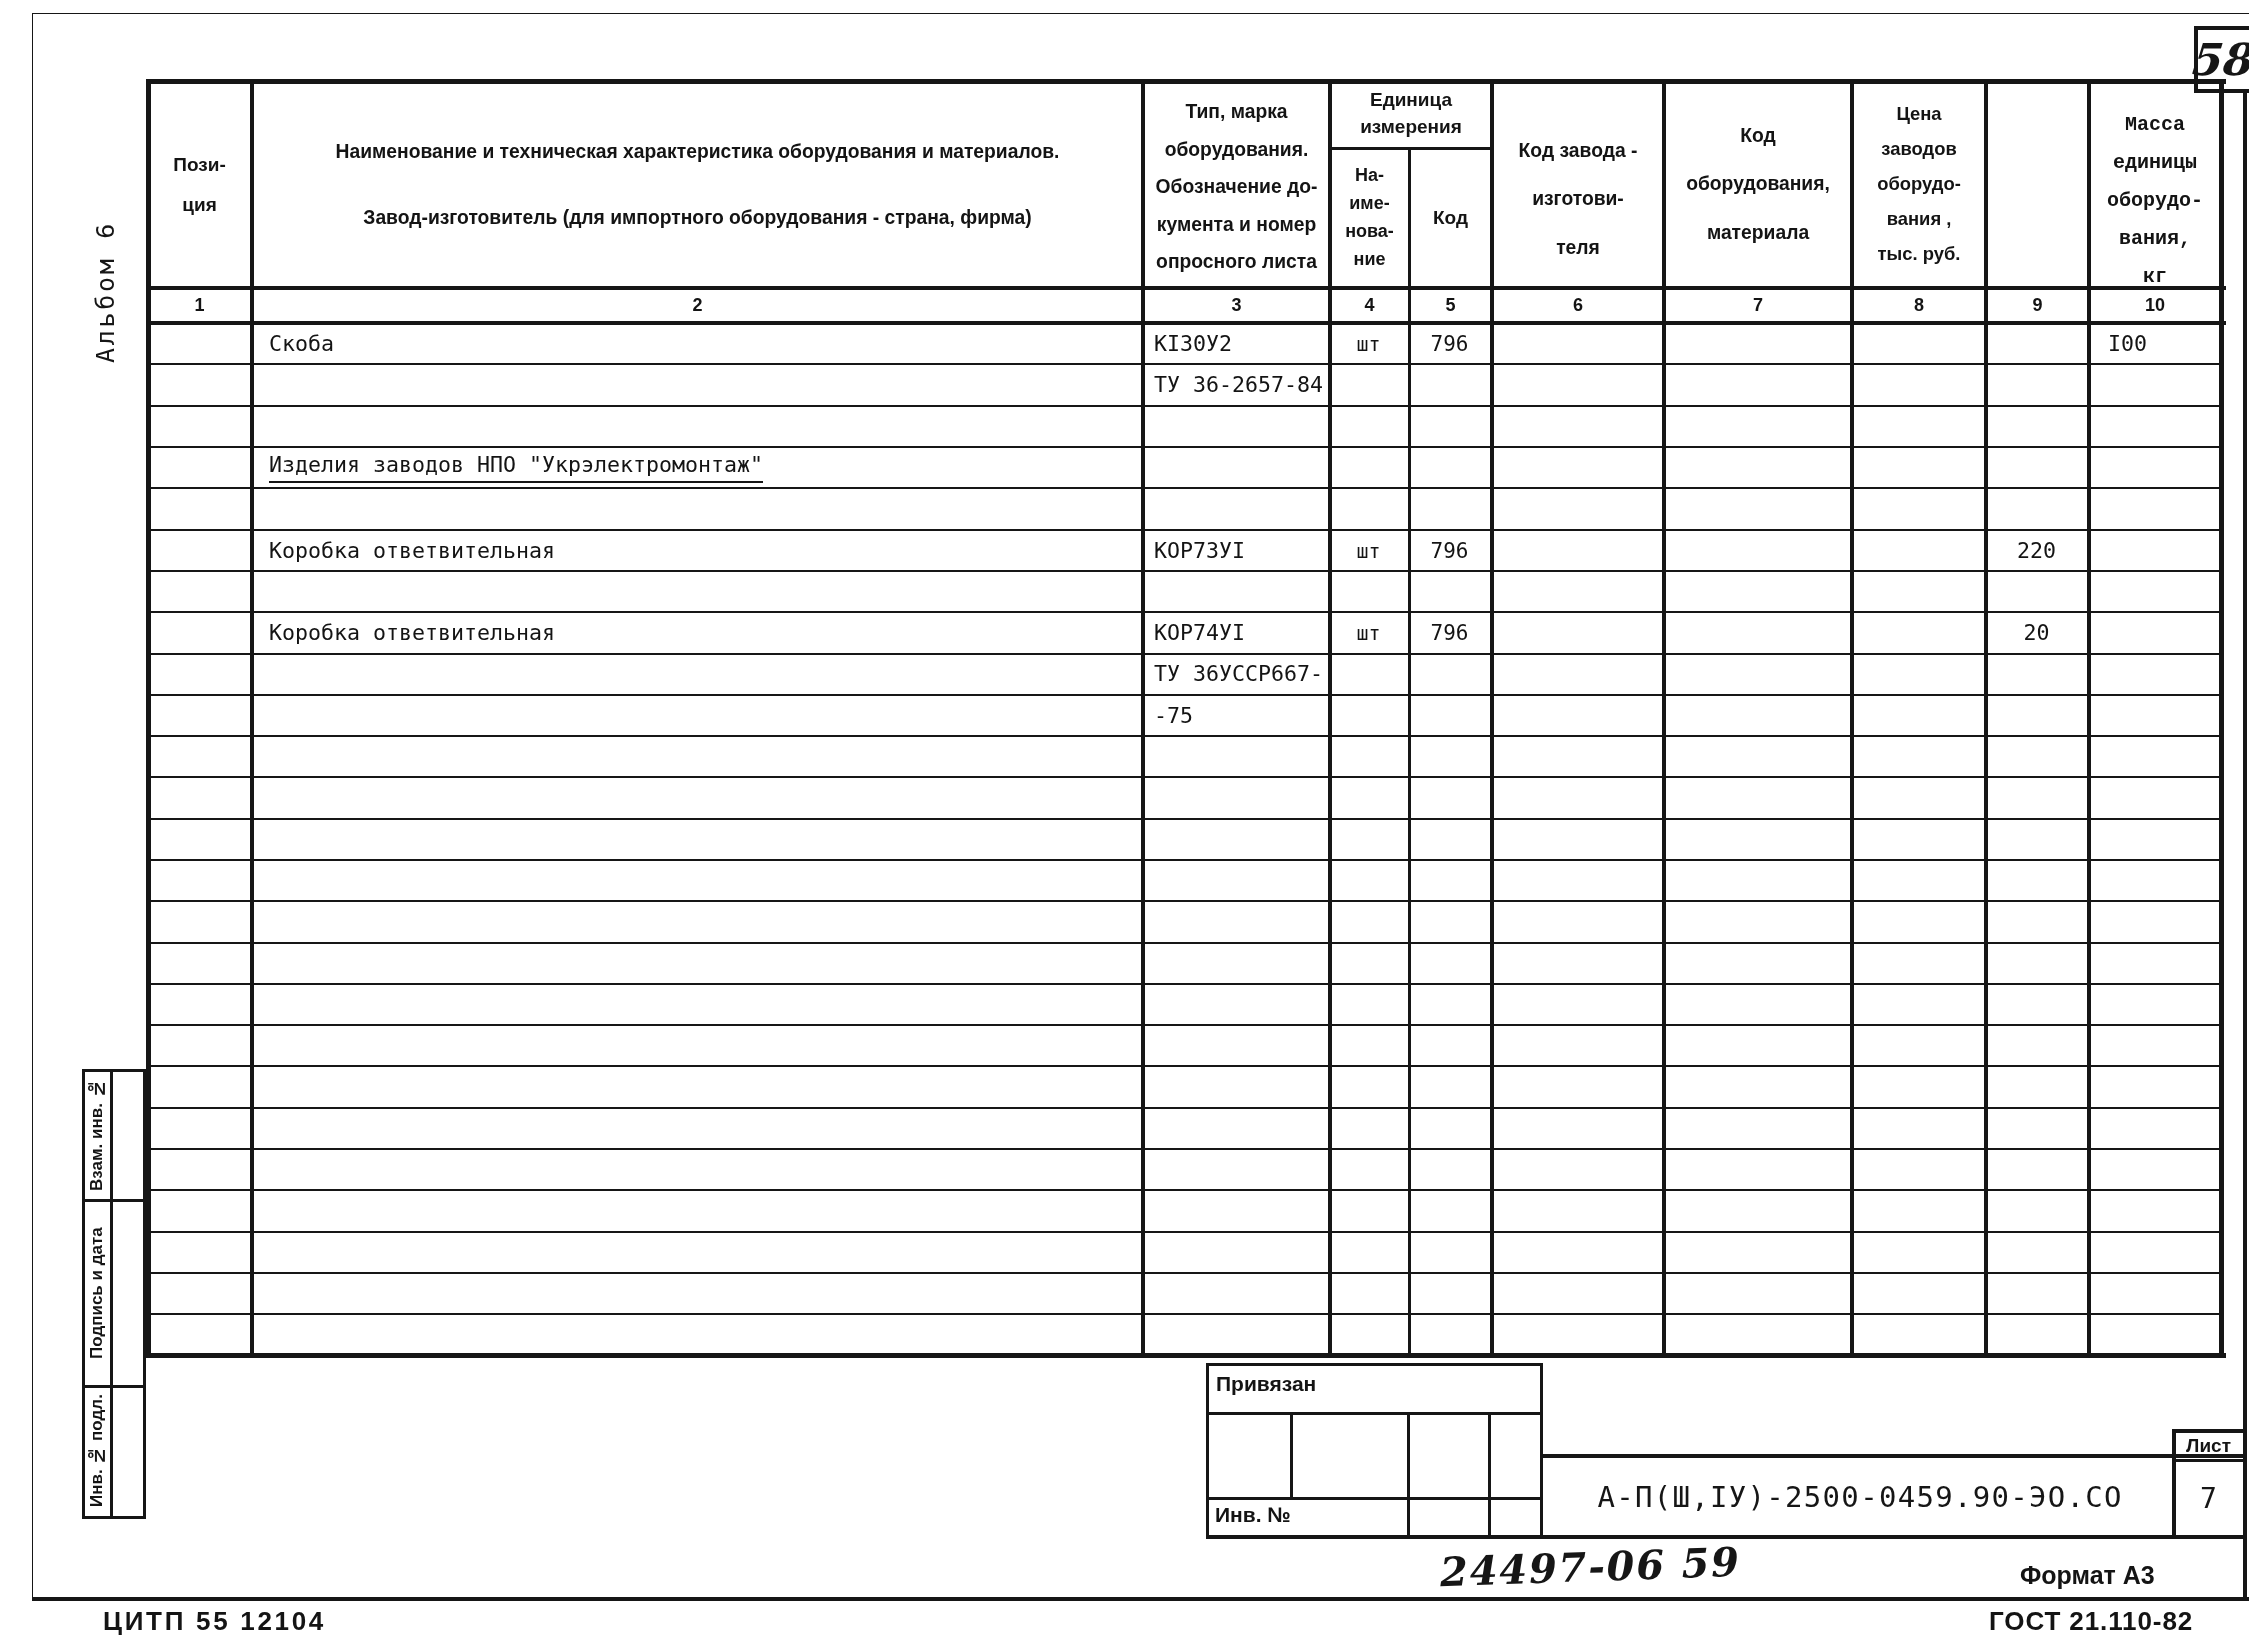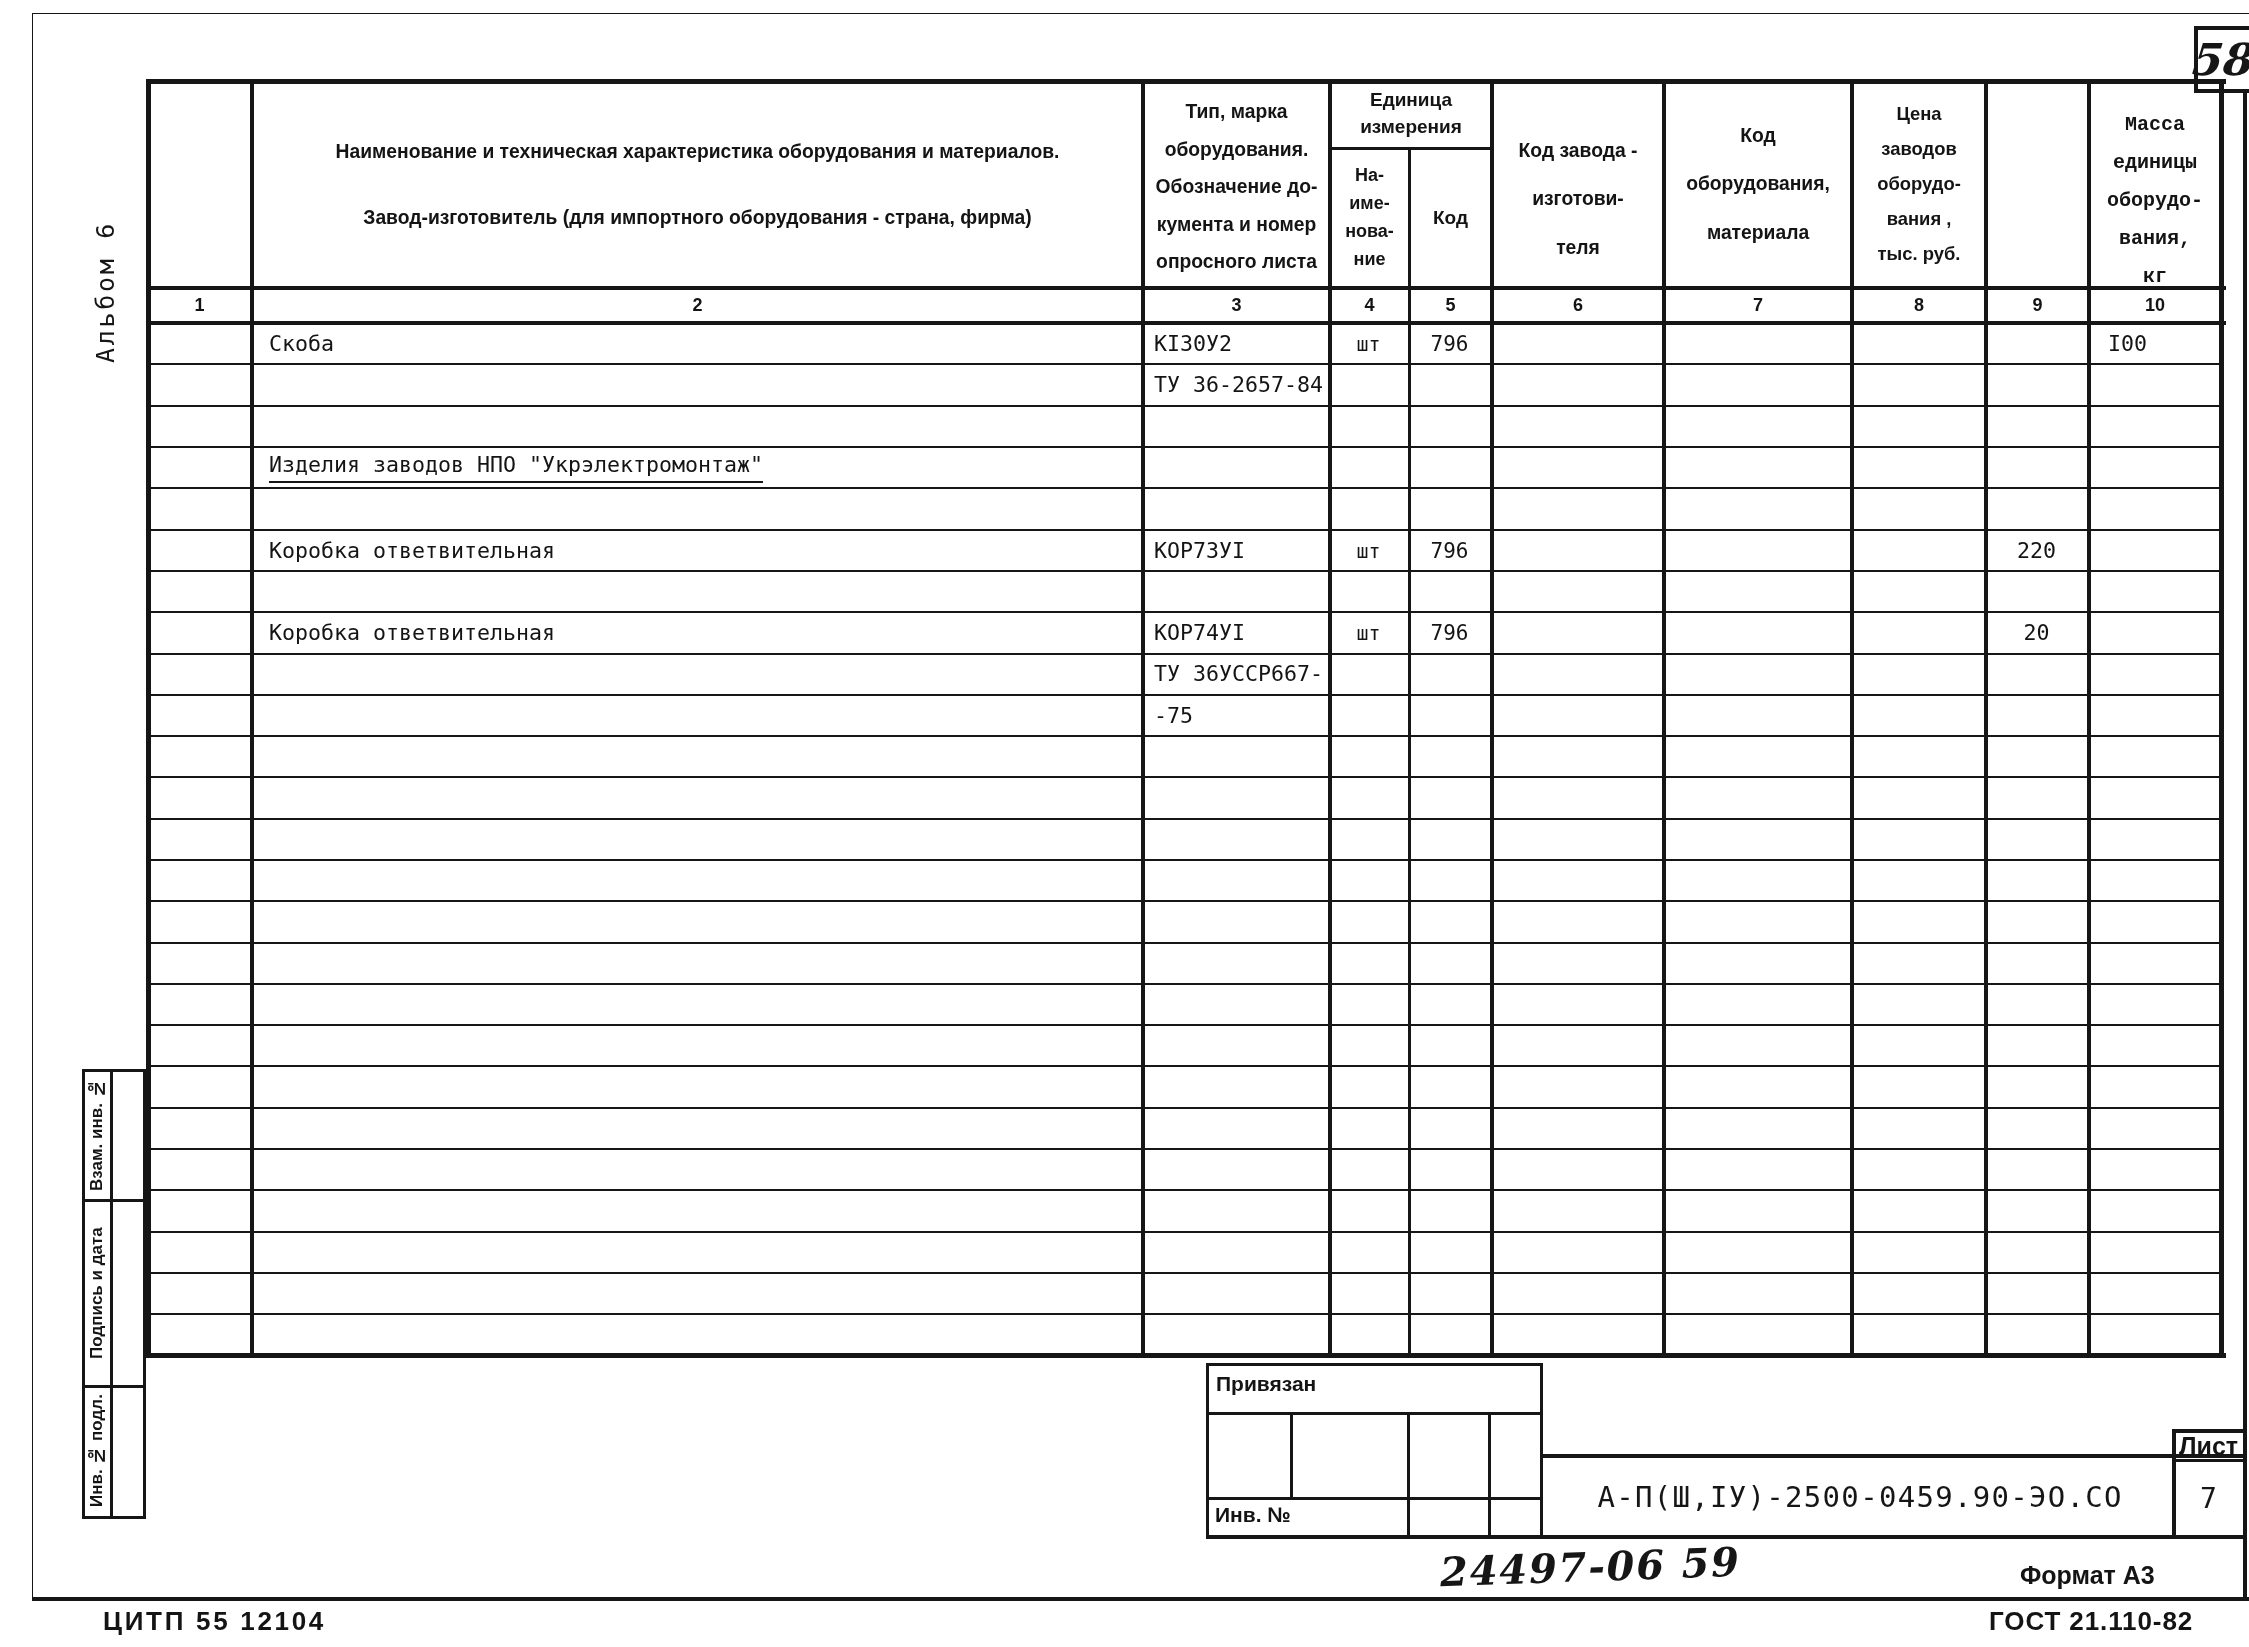--- a/index.html
+++ b/index.html
@@ -44,20 +44,22 @@
   <div class="vl" style="left:1141px;top:81px;width:3.6px;height:1274px;"></div>
   <div class="vl" style="left:1328px;top:81px;width:3.6px;height:1274px;"></div>
   <div class="vl" style="left:1408px;top:148px;width:2.7px;height:1207px;"></div>
   <div class="vl" style="left:1490px;top:81px;width:3.6px;height:1274px;"></div>
   <div class="vl" style="left:1662px;top:81px;width:3.6px;height:1274px;"></div>
   <div class="vl" style="left:1850px;top:81px;width:3.6px;height:1274px;"></div>
   <div class="vl" style="left:1984px;top:81px;width:3.6px;height:1274px;"></div>
   <div class="vl" style="left:2087px;top:81px;width:3.6px;height:1274px;"></div>
   <div class="hl" style="left:1330px;top:147px;width:162px;height:2.7px;"></div>
 
+  <div class="abs ctr hdr ml" style="left:148px;top:81px;width:103px;height:207px;font-size:19px;line-height:2.1;">Пози-
+ция</div>
   <div class="abs hdr" style="left:252px;top:81px;width:891px;height:207px;display:flex;flex-direction:column;justify-content:center;align-items:center;gap:44px;text-align:center;">
     <div style="font-size:19.3px;">Наименование и техническая характеристика  оборудования и материалов.</div>
     <div style="font-size:19.3px;">Завод-изготовитель  (для импортного оборудования -  страна, фирма)</div>
   </div>
   <div class="abs ctr hdr ml" style="left:1143px;top:88px;width:187px;height:198px;font-size:19.3px;line-height:1.95;">Тип,    марка
 оборудования.
 Обозначение  до-
 кумента  и  номер
 опросного  листа</div>
   <div class="abs ctr hdr ml" style="left:1330px;top:81px;width:162px;height:66px;font-size:19px;line-height:1.4;">Единица
@@ -194,21 +196,21 @@
   <div class="abs hdr" style="left:1216px;top:1372px;font-size:21px;">Привязан</div>
   <div class="abs hdr" style="left:1215px;top:1503px;font-size:21px;">Инв. №</div>
 
   <div class="hl" style="left:1543px;top:1454px;width:701px;height:3.6px;"></div>
   <div class="hl" style="left:1206px;top:1535px;width:1039px;height:3.6px;"></div>
   <div class="abs mono" style="left:1566px;top:1458px;width:607px;height:78px;display:flex;align-items:center;padding-left:31.5px;font-size:29px;letter-spacing:1.3px;">А-П(Ш,ІУ)-2500-0459.90-ЭО.СО</div>
 
   <div class="vl" style="left:2172px;top:1429px;width:3.6px;height:110px;"></div>
   <div class="hl" style="left:2172px;top:1429px;width:73px;height:3.6px;"></div>
   <div class="hl" style="left:2172px;top:1459px;width:73px;height:2.7px;"></div>
-  <div class="abs ctr hdr" style="left:2175px;top:1433px;width:67px;height:26.5px;font-size:25px;">Лист</div>
+  <div class="abs ctr hdr" style="left:2175px;top:1433px;width:67px;height:26.5px;font-size:19px;">Лист</div>
   <div class="abs ctr mono" style="left:2175px;top:1462px;width:67px;height:73px;font-size:28px;">7</div>
 
   <div class="abs hand" style="left:1440px;top:1543px;font-size:40px;transform:rotate(-2deg);letter-spacing:1.8px;">24497-06  59</div>
 
   <div class="abs hdr" style="left:2020px;top:1561px;font-size:25px;">Формат А3</div>
   <div class="abs hdr" style="left:1989px;top:1606px;font-size:26px;font-weight:700;letter-spacing:0.9px;">ГОСТ 21.110-82</div>
   <div class="abs hdr" style="left:103px;top:1606px;font-size:26px;font-weight:700;letter-spacing:2.7px;">ЦИТП  55 12104</div>
 
 </div>
 

